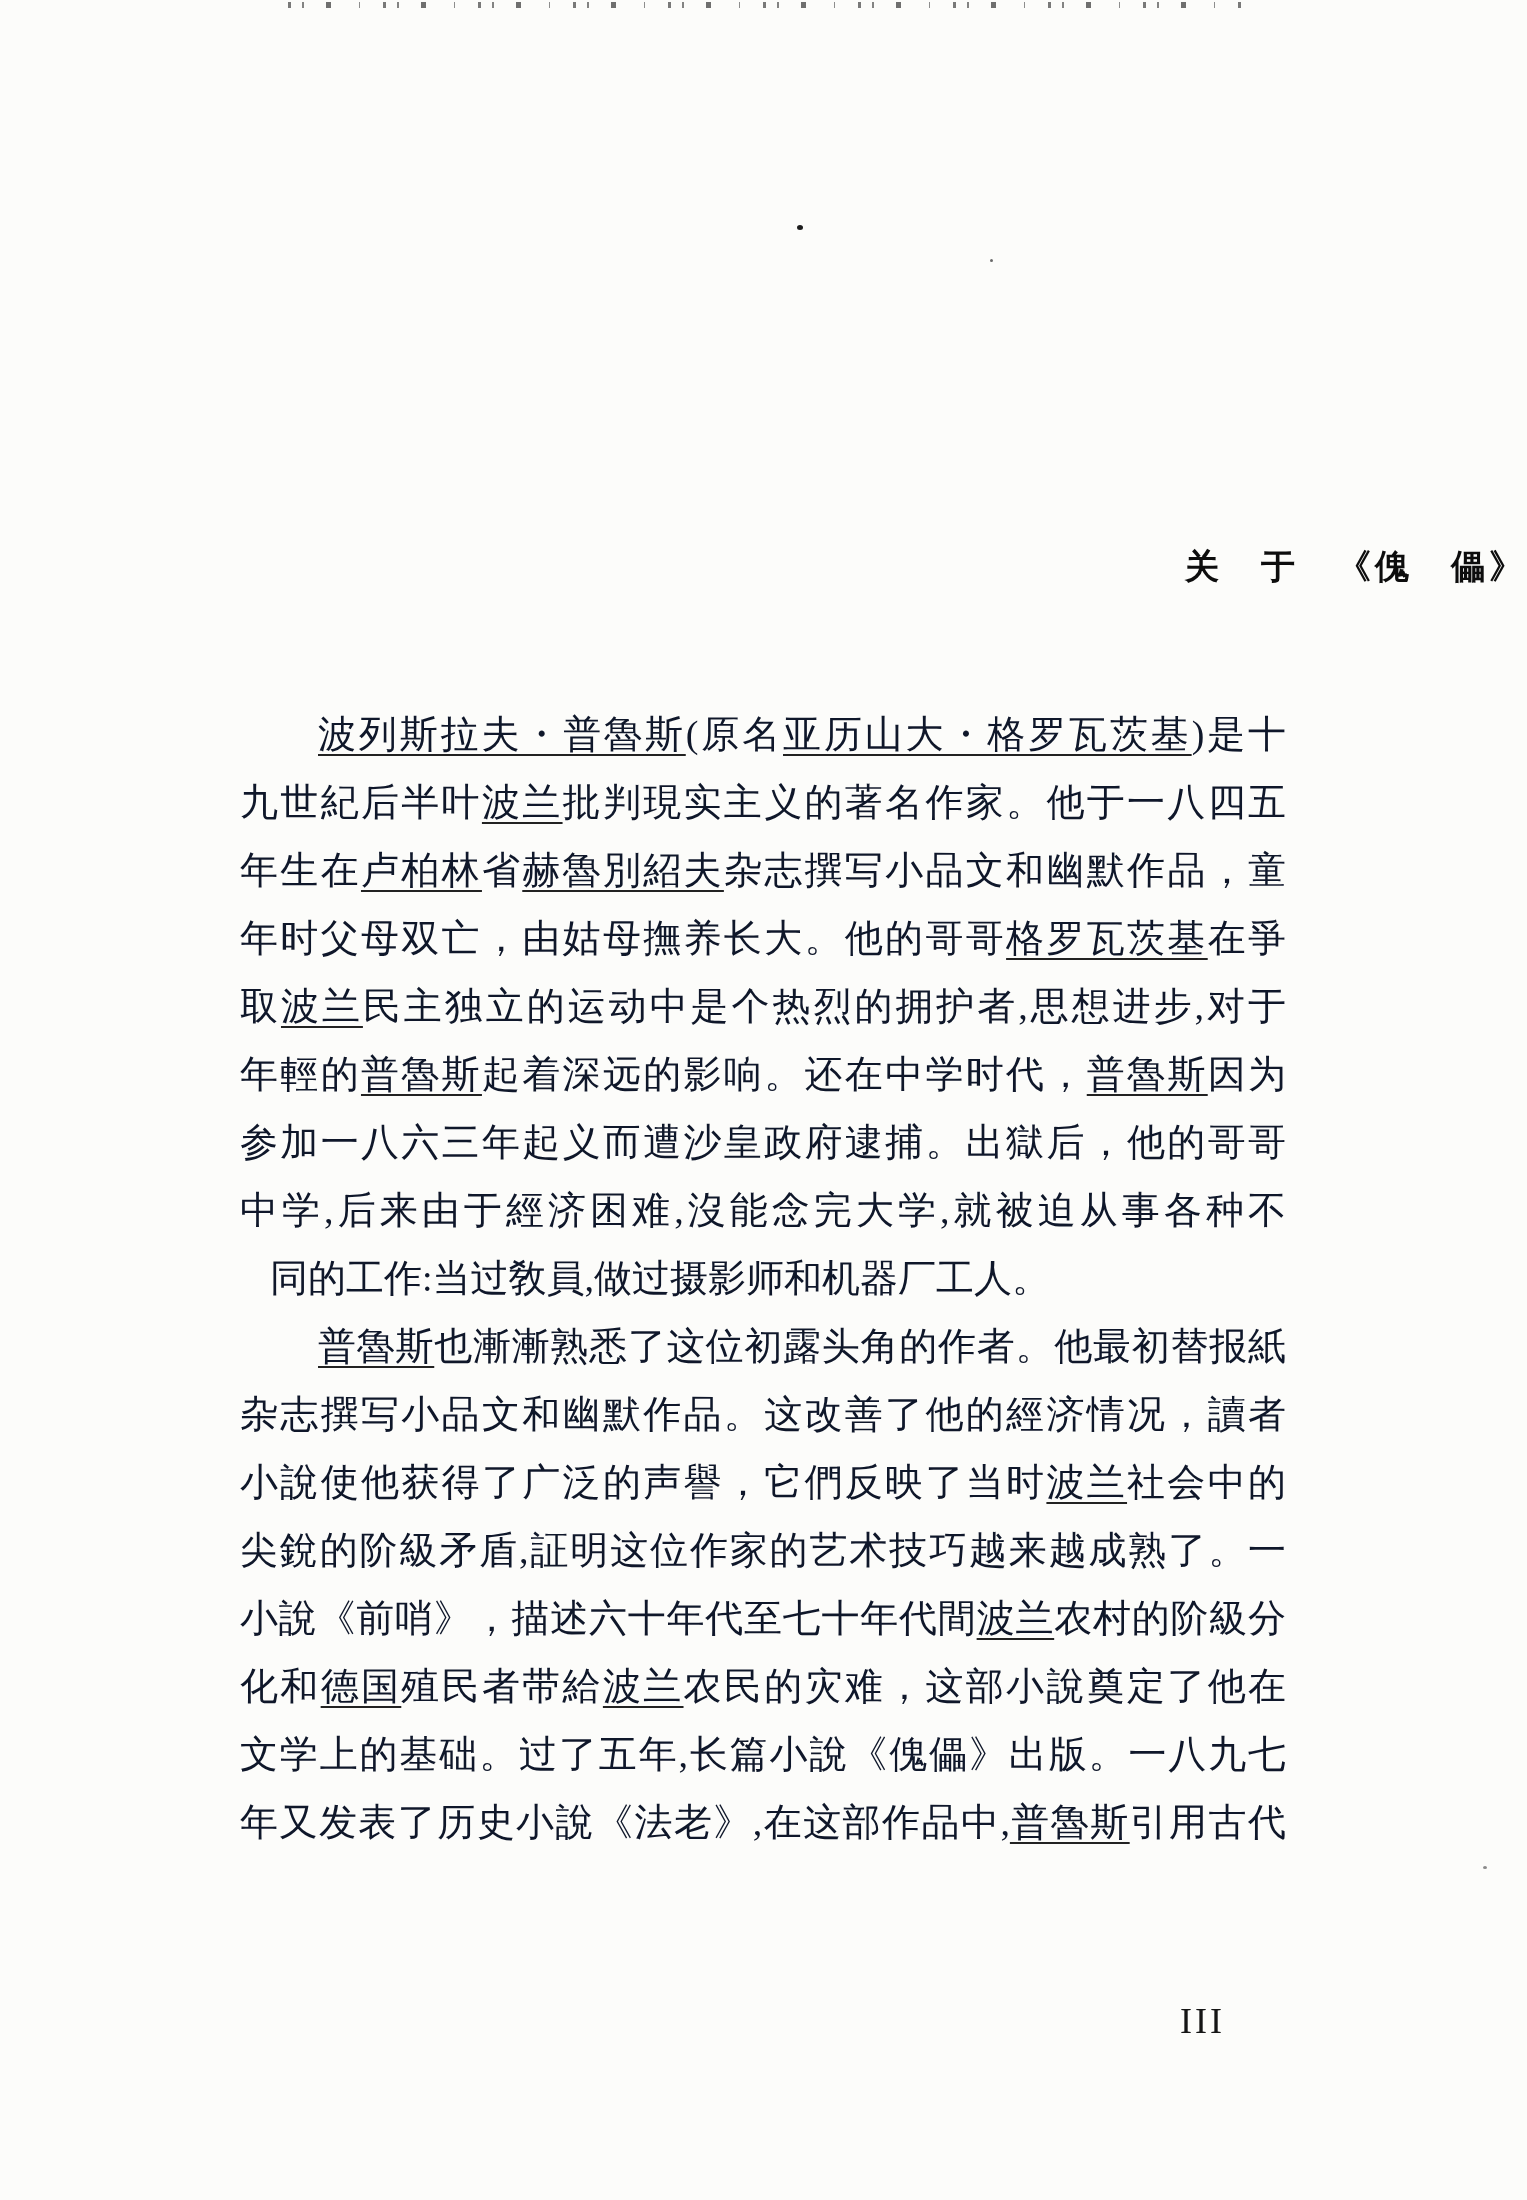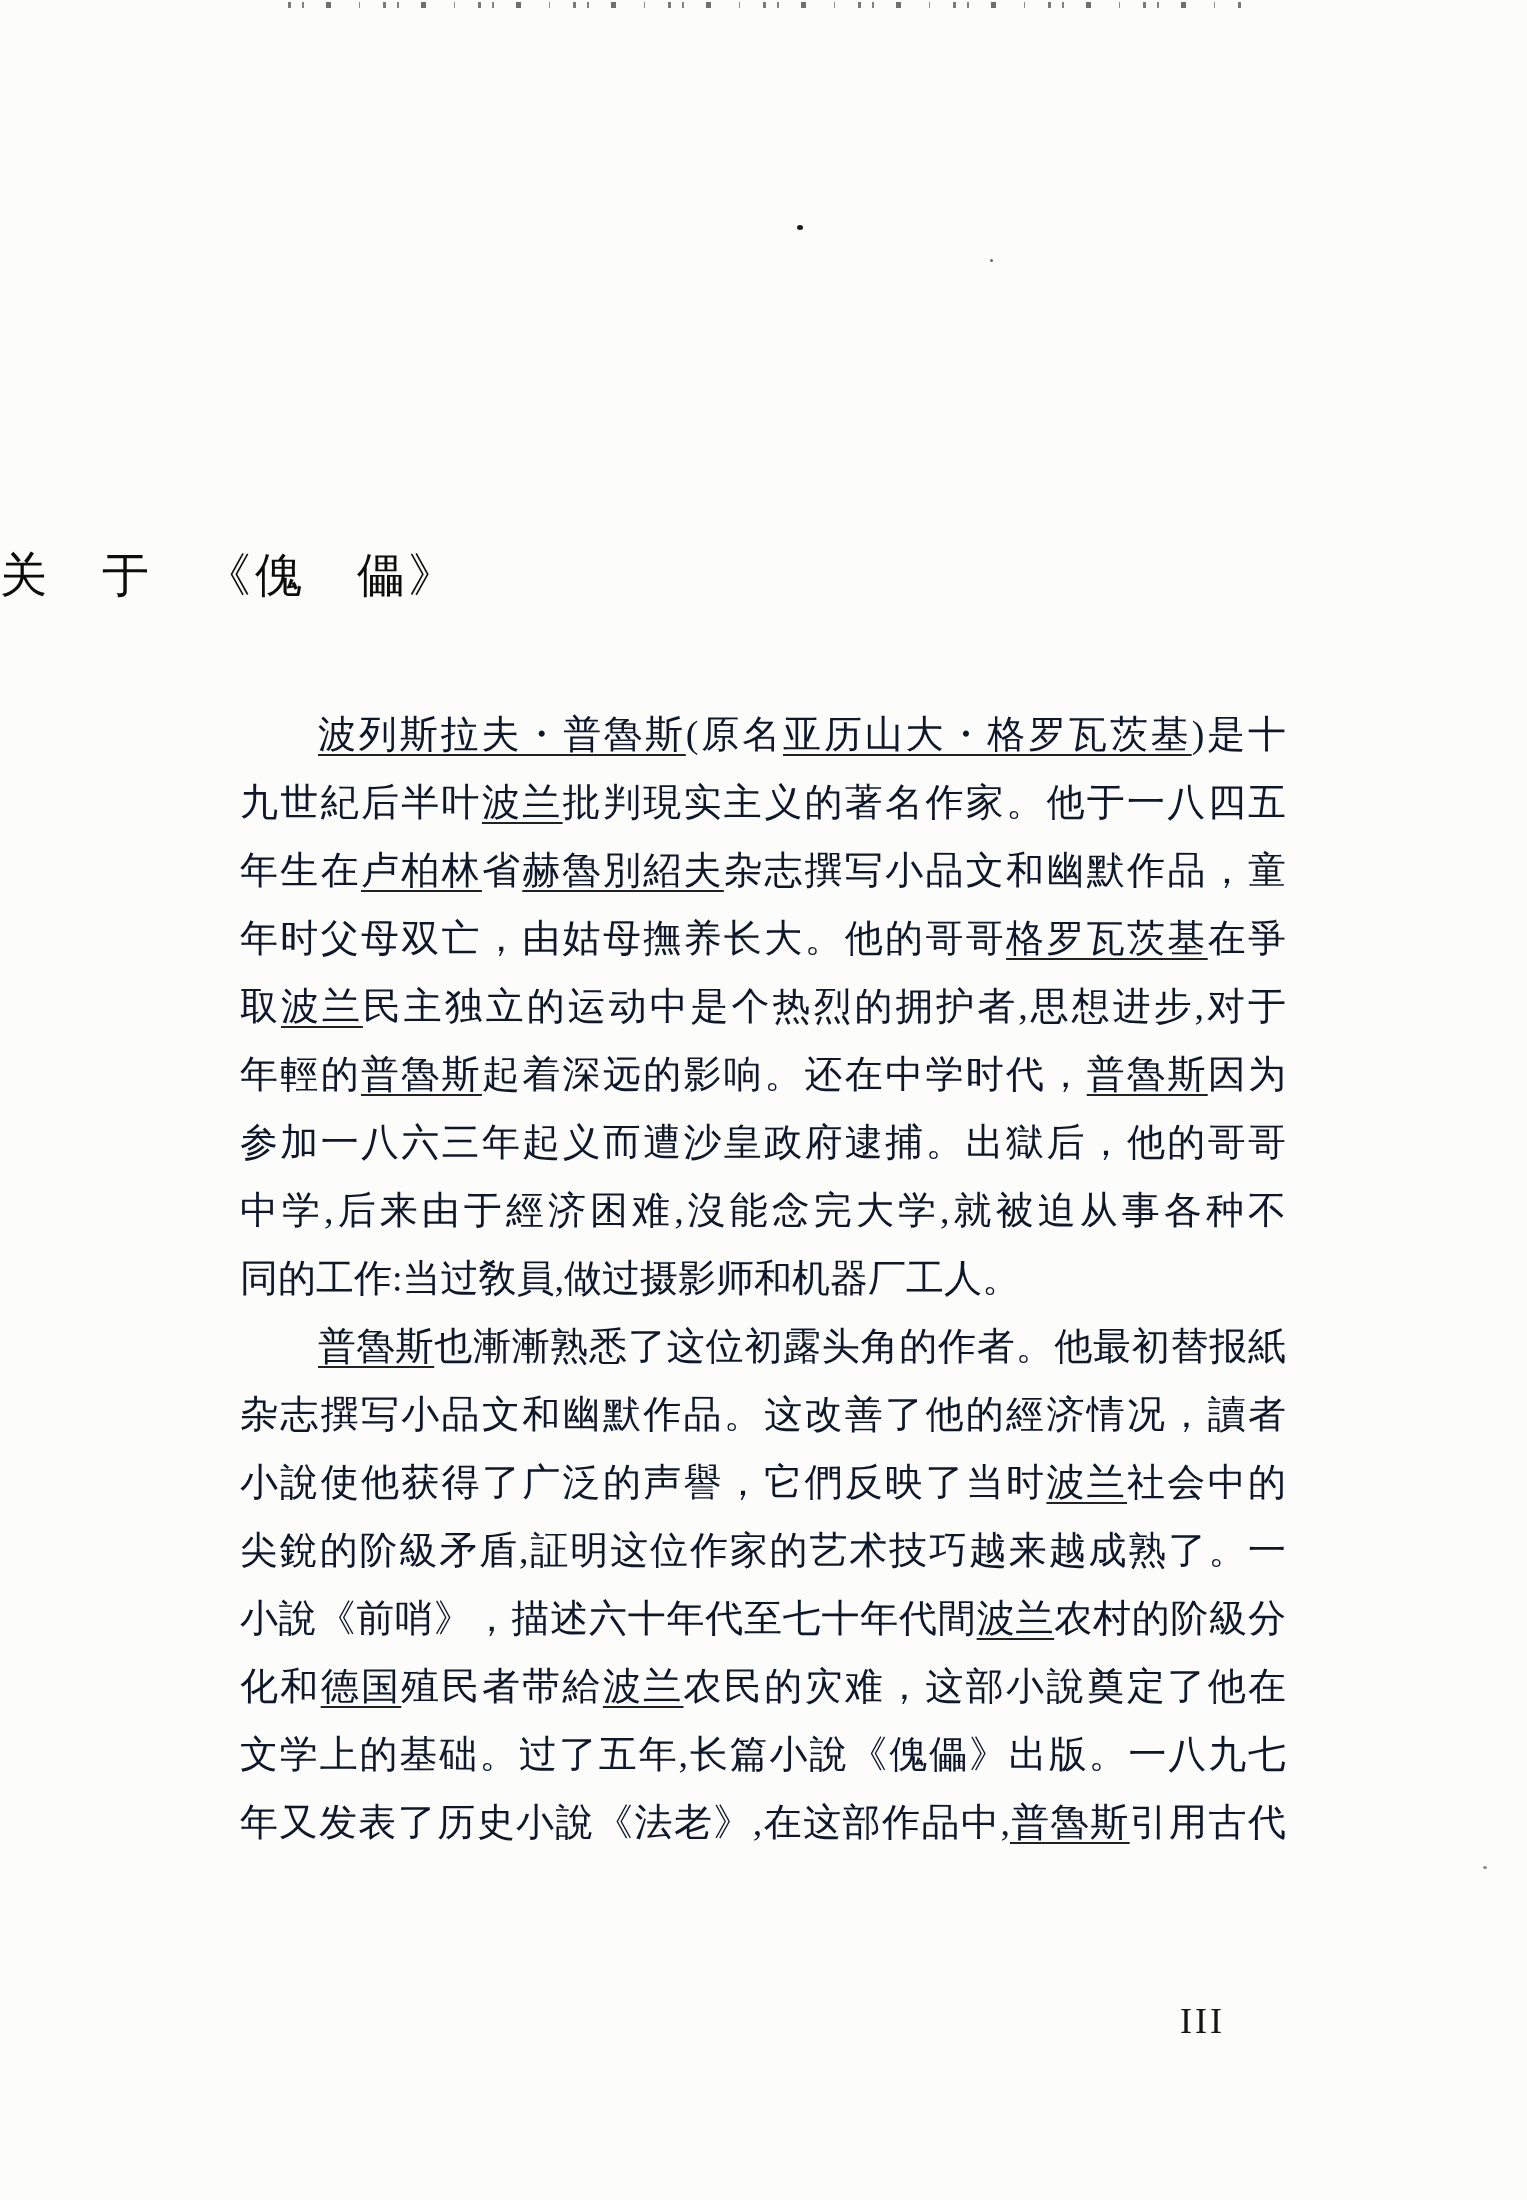--- a/index.html
+++ b/index.html
@@ -38,23 +38,23 @@
   }
   .ink-dot.main { left: 797px; top: 225px; width: 6px; height: 5px; }
   .ink-dot.small { left: 990px; top: 259px; width: 3px; height: 3px; background:#6a6a6a; }
   .ink-dot.tiny { left: 1483px; top: 1866px; width: 4px; height: 3px; background:#8a8a8a; }
 
   .page-title {
     position: absolute;
     top: 544px;
     left: 0;
     width: 100%;
-    text-align: left;
-    font-size: 47px;
-    font-weight: 400;
+    text-align: right;
+    font-size: 34px;
+    font-weight: 700;
     letter-spacing: 4px;
     color: #0d0d0d;
   }
 
   .body-text {
     position: absolute;
     left: 240px;
     top: 700px;
     width: 1046px;
   }
@@ -63,20 +63,21 @@
     line-height: 68px;
     font-size: 38px;
     white-space: nowrap;
     text-align: justify;
     text-align-last: justify;
     color: #0f172a;
   }
   .line.no-fill {
     text-align: right;
     text-align-last: left;
+    margin-left: 30px;
   }
   .line.indent {
     padding-left: 78px;
   }
   .pname {
     text-decoration: underline;
     text-decoration-thickness: 2px;
     text-underline-offset: 7px;
     text-decoration-color: #222;
   }

